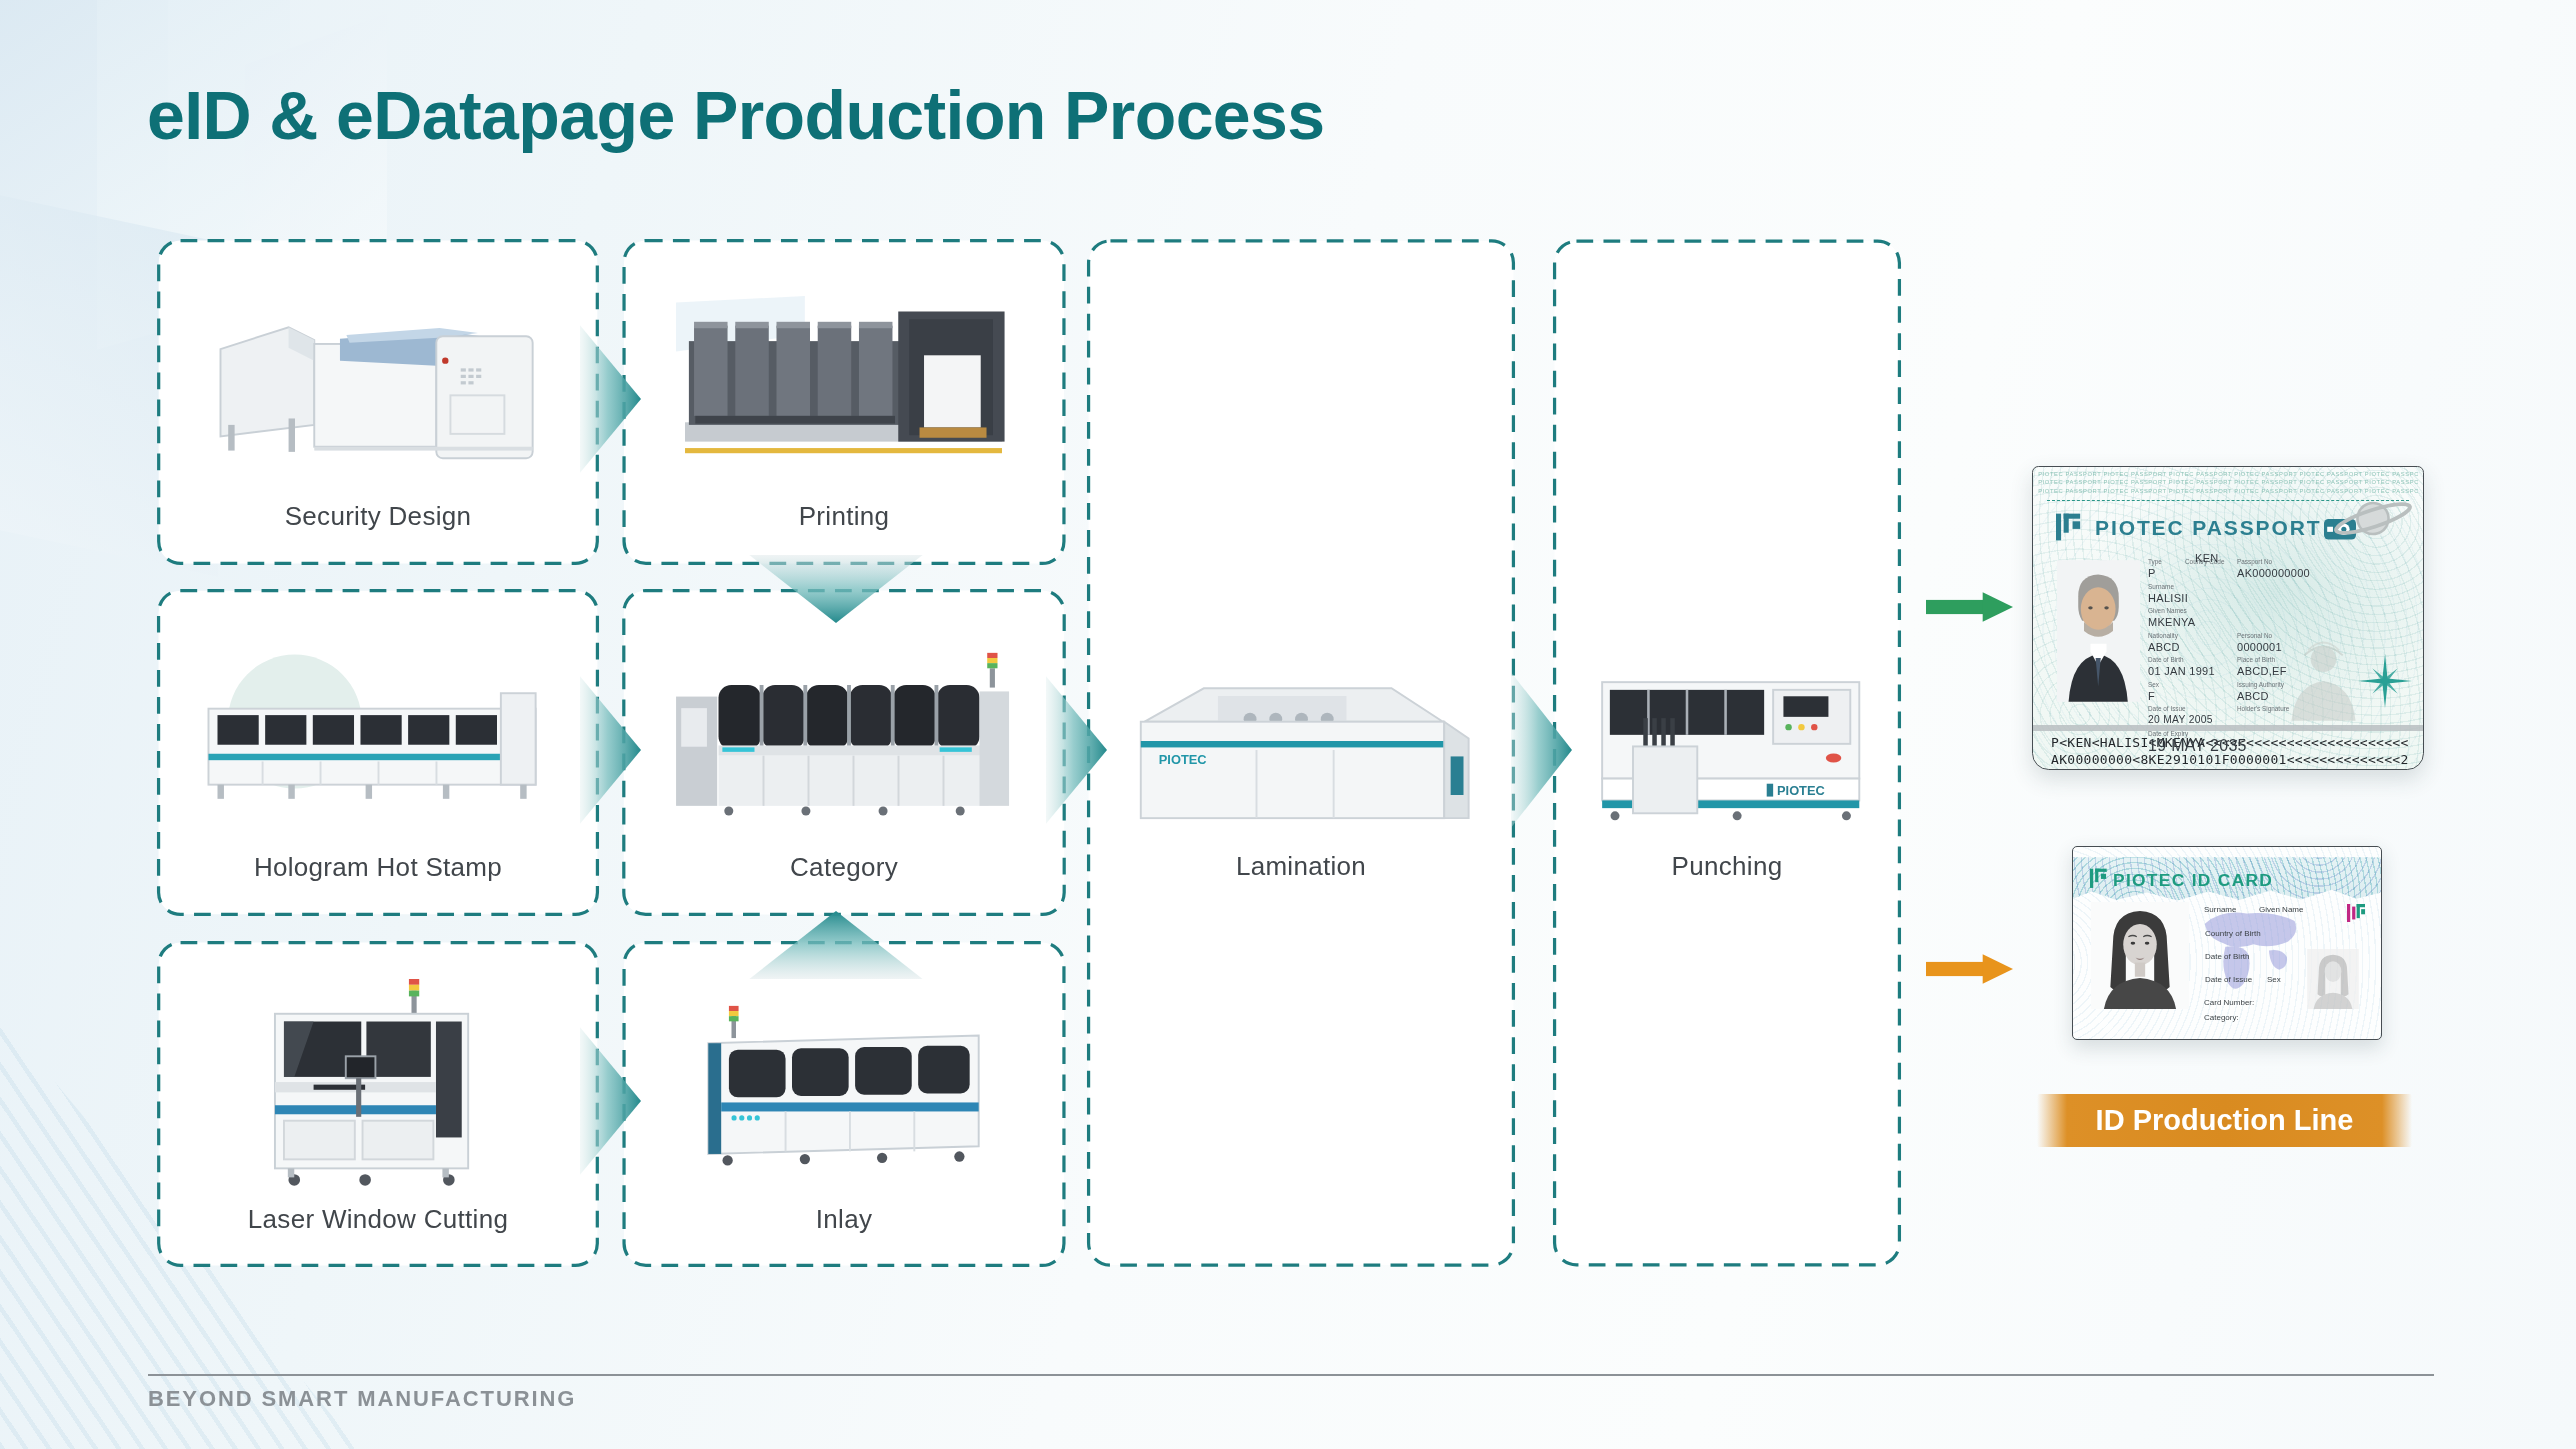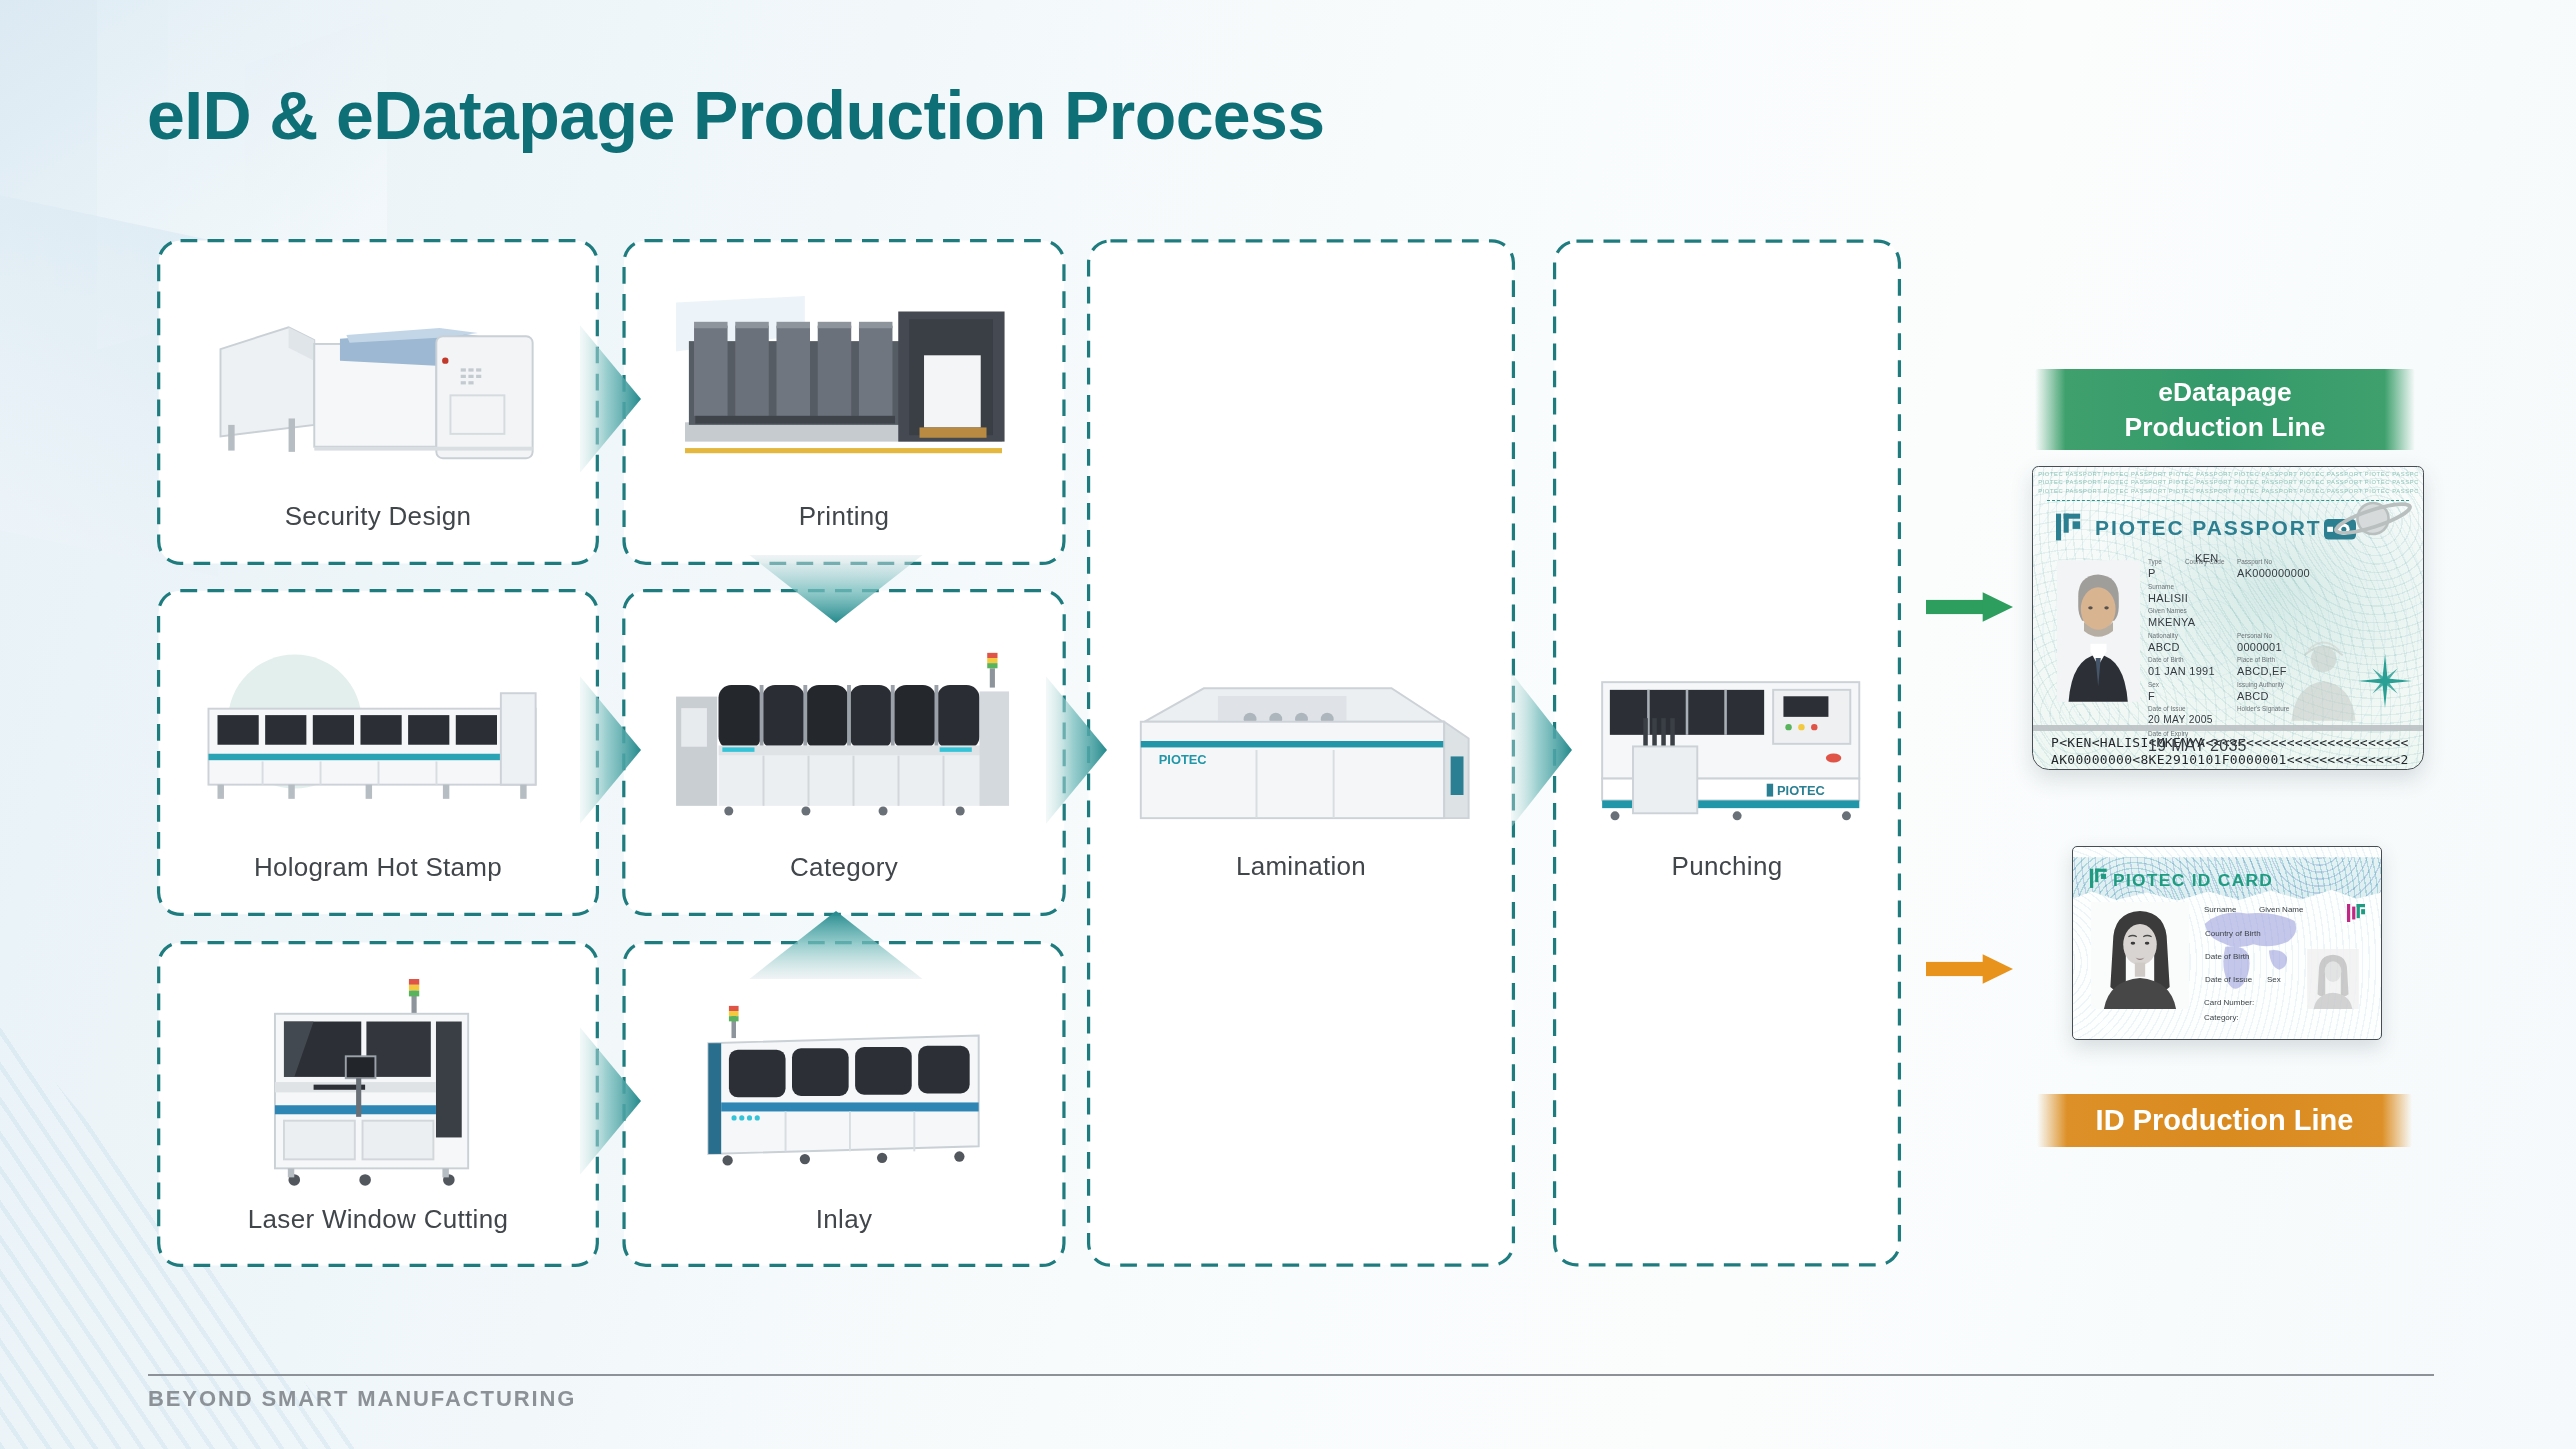--- a/index.html
+++ b/index.html
@@ -414,24 +414,20 @@
     </svg>
   <svg class="arrow" style="left:1926px;top:592px" width="87" height="30" viewBox="0 0 135 46">
       <rect x="0" y="12" width="90" height="22" fill="#2e9e5e"></rect>
       <polygon points="88,0 135,23 88,46" fill="#2e9e5e"></polygon>
     </svg>
   <svg class="arrow" style="left:1926px;top:954px" width="87" height="30" viewBox="0 0 135 46">
       <rect x="0" y="12" width="90" height="22" fill="#e8941c"></rect>
       <polygon points="88,0 135,23 88,46" fill="#e8941c"></polygon>
     </svg>
 
-  <div class="banner banner-green" style="left:2035px;top:369px;width:380px;height:81px">
-    <span>eDatapage</span>
-    <span>Production Line</span>
-  </div>
   <div class="banner banner-orange" style="left:2037px;top:1094px;width:375px;height:53px">
     <span>ID Production Line</span>
   </div>
 
   <div class="passport">
     <div class="pp-micro" style="top:3.9px">PIOTEC PASSPORT PIOTEC PASSPORT PIOTEC PASSPORT PIOTEC PASSPORT PIOTEC PASSPORT PIOTEC PASSPORT PIOTEC PASSPORT PIOTEC PASSPORT PIOTEC PASSPORT PIOTEC PASSPORT PIOTEC PASSPORT PIOTEC PASSPORT</div>
     <div class="pp-micro" style="top:12.2px">PIOTEC PASSPORT PIOTEC PASSPORT PIOTEC PASSPORT PIOTEC PASSPORT PIOTEC PASSPORT PIOTEC PASSPORT PIOTEC PASSPORT PIOTEC PASSPORT PIOTEC PASSPORT PIOTEC PASSPORT PIOTEC PASSPORT PIOTEC PASSPORT</div>
     <div class="pp-micro" style="top:20.6px">PIOTEC PASSPORT PIOTEC PASSPORT PIOTEC PASSPORT PIOTEC PASSPORT PIOTEC PASSPORT PIOTEC PASSPORT PIOTEC PASSPORT PIOTEC PASSPORT PIOTEC PASSPORT PIOTEC PASSPORT PIOTEC PASSPORT PIOTEC PASSPORT</div>
     <div class="pp-dash"></div>
 

